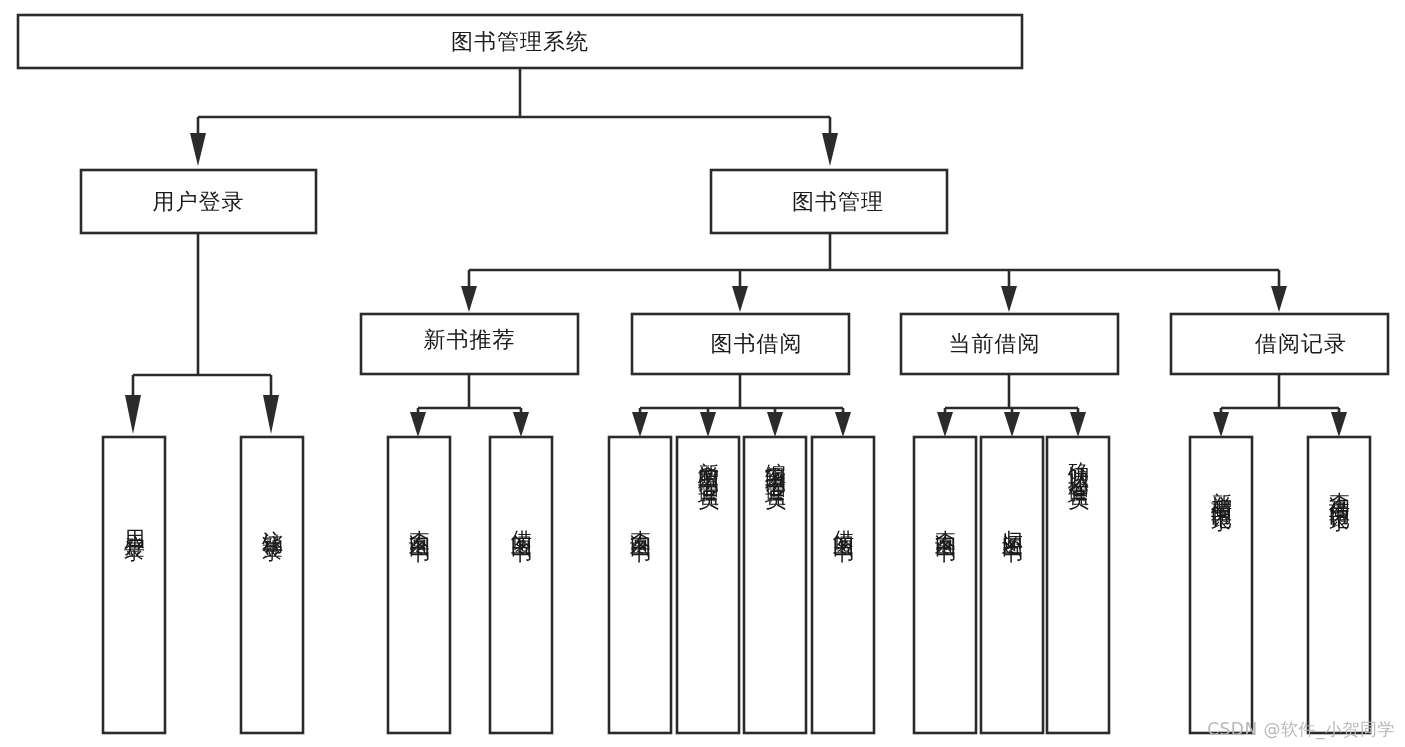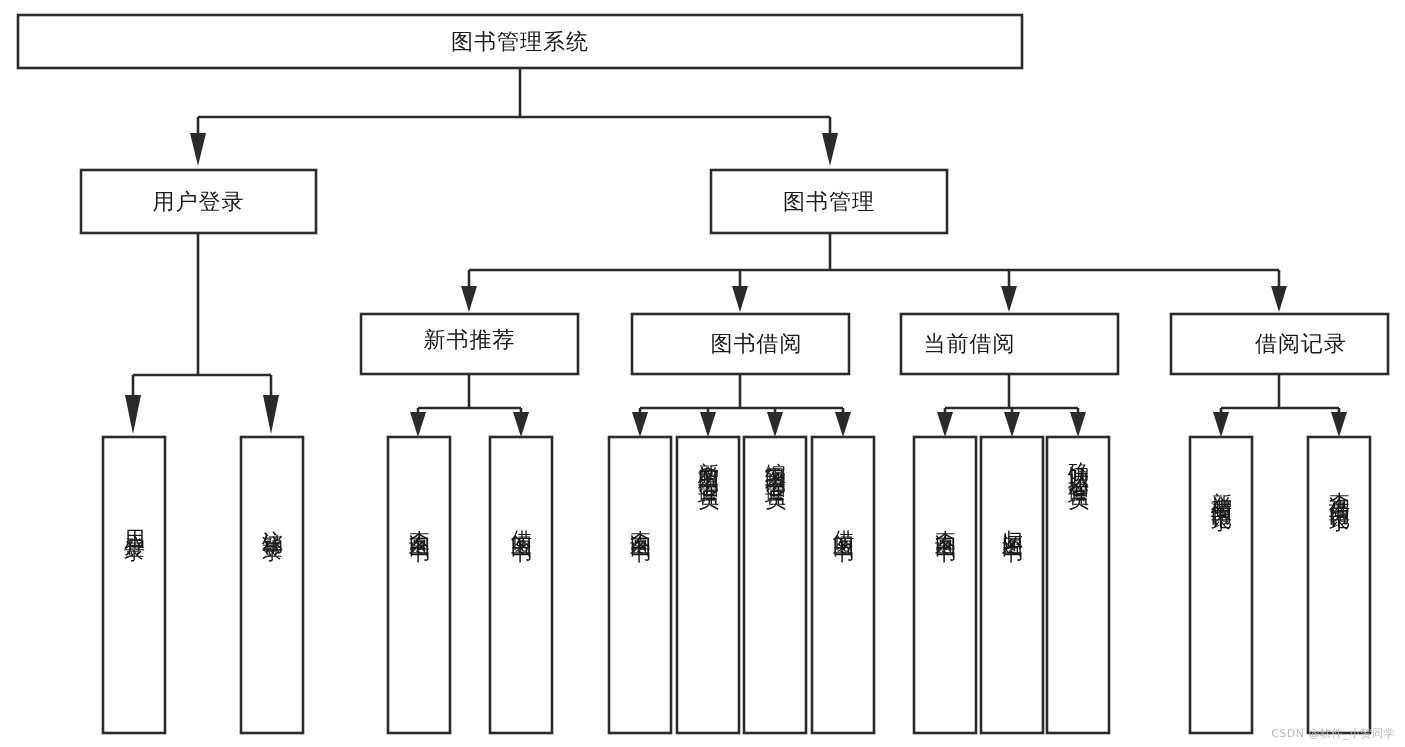--- a/index.html
+++ b/index.html
@@ -69,21 +69,21 @@
     font-size: 22px;
     color: #1a1a1a;
     letter-spacing: 1px;
     pointer-events: none;
   }
   .watermark {
     position: absolute;
     right: 10px;
     bottom: 6px;
     font-family: "DejaVu Sans", "Liberation Sans", sans-serif;
-    font-size: 11px;
+    font-size: 17px;
     color: #b9b9b9;
     letter-spacing: 0.5px;
     white-space: nowrap;
   }
 </style>
 </head>
 <body>
 
 <div id="diagram-root">
 
@@ -192,25 +192,25 @@
     <rect class="node-box" x="1047" y="437" width="62" height="296"></rect>
 
     <rect class="node-box" x="1190" y="437" width="62" height="296"></rect>
     <rect class="node-box" x="1308" y="437" width="62" height="296"></rect>
 
   </svg>
 
   <div class="h-label" style="left:18px; top:15px; width:1004px; height:53px;">图书管理系统</div>
 
   <div class="h-label" style="left:81px; top:170px; width:235px; height:63px;">用户登录</div>
-  <div class="h-label" style="left:711px; top:170px; width:236px; height:63px;">图书管理</div>
+  <div class="h-label" style="left:711px; top:170px; width:236px; height:63px;padding-left:9px;">图书管理</div>
 
   <div class="h-label" style="left:361px; top:314px; width:217px; height:52px;">新书推荐</div>
   <div class="h-label" style="left:632px; top:314px; width:249px; height:60px;">图书借阅</div>
-  <div class="h-label" style="left:861px; top:314px; width:217px; height:60px;">当前借阅</div>
+  <div class="h-label" style="left:886px; top:314px; width:217px; height:60px;">当前借阅</div>
   <div class="h-label" style="left:1171px; top:314px; width:260px; height:60px;">借阅记录</div>
 
   <div class="leaf-text-wrap" style="left:103px; top:437px; width:62px; height:296px;">
     <span class="vtext" style="margin-top:76px;">用户登录</span>
   </div>
   <div class="leaf-text-wrap" style="left:241px; top:437px; width:62px; height:296px;">
     <span class="vtext" style="margin-top:76px;">注销登录</span>
   </div>
 
   <div class="leaf-text-wrap" style="left:388px; top:437px; width:62px; height:296px;">

